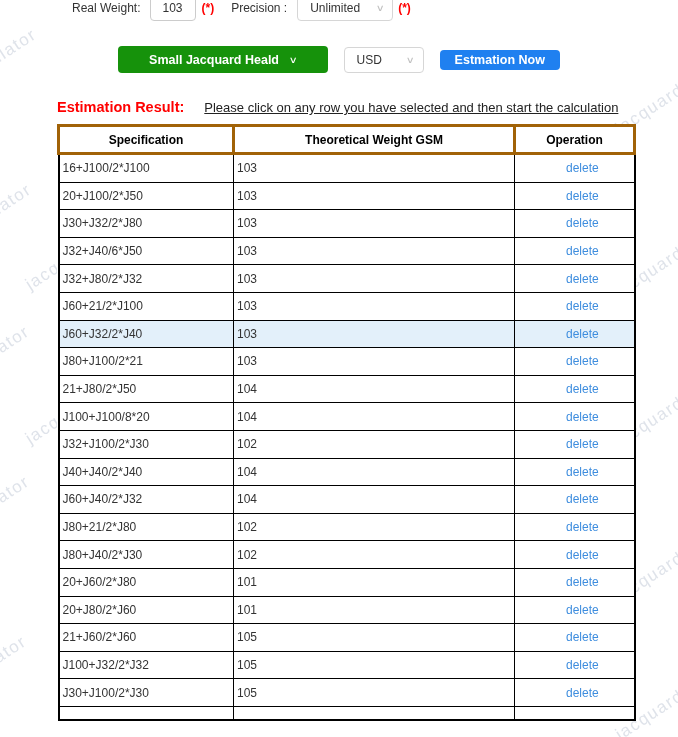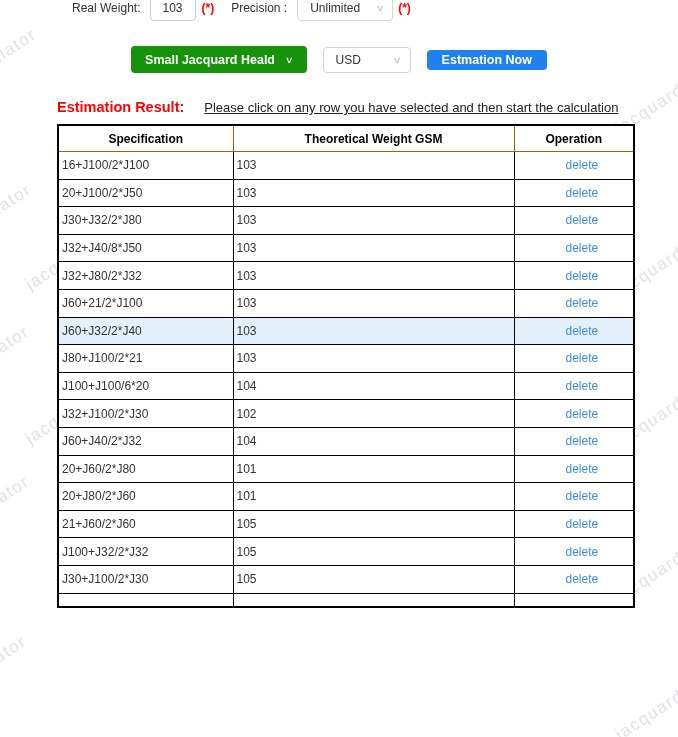--- a/index.html
+++ b/index.html
@@ -25,42 +25,42 @@
     font-family:"Liberation Sans", sans-serif;
   }
   .req{color:#ff0000;font-weight:bold;font-size:12px;margin-left:5px;}
   .lbl.precision{margin-left:17px;}
   .selectbox{
     display:flex;align-items:center;justify-content:space-between;
     border:1px solid #d6d6d6;border-radius:4px;height:26px;box-sizing:border-box;
     padding:0 9px 0 12px;font-size:12px;color:#333;background:#fff;cursor:pointer;
   }
   .selectbox.precision-sel{width:96px;margin-left:10px;}
-  .selectbox.usd-sel{width:88px;}
+  .selectbox.usd-sel{width:80px;}
   .chev{color:#c0c0c0;font-size:9px;transform:scaleX(1.35);}
   .button-row{display:flex;justify-content:center;align-items:center;gap:16px;margin-top:24px;}
   .green-btn{
     display:flex;align-items:center;gap:11px;background:#16920b;color:#fff;border:none;
-    border-radius:4px;height:27px;padding:0 14px;font-size:12.5px;font-weight:bold;cursor:pointer;
+    border-radius:4px;height:27px;padding:0 31px;font-size:12.5px;font-weight:bold;cursor:pointer;
     font-family:"Liberation Sans", sans-serif;
   }
   .chev-w{font-size:9px;transform:scaleX(1.35);font-weight:normal;}
   .blue-btn{
     background:#1f80f0;color:#fff;border:none;border-radius:4px;height:20px;padding:0 15px;
     font-size:12.5px;font-weight:bold;cursor:pointer;font-family:"Liberation Sans", sans-serif;
   }
   .result-line{margin:26px 0 0 57px;display:flex;align-items:baseline;gap:20px;}
   .result-heading{color:#ff0000;font-weight:bold;font-size:14.5px;}
   .result-hint{font-size:13px;color:#222;text-decoration:underline;}
   table.result-table{
     border-collapse:collapse;margin:9px 0 0 57px;table-layout:fixed;width:576px;
     border:2px solid #000;background:#fff;
   }
   .result-table th{
-    border:1px solid #a16207;height:25px;font-size:12px;font-weight:bold;color:#000;
+    border:3px solid #a16207;height:25px;font-size:12px;font-weight:bold;color:#000;
     text-align:center;background:#fff;padding:0;
   }
   .result-table td{
     border:1px solid #000;height:26.6px;font-size:12px;color:#333;
     padding:0 0 0 3px;background:#fff;overflow:hidden;text-align:left;
   }
   tr.selected td{background:#e3f0fa;}
   .del{color:#3e8dde;cursor:pointer;text-decoration:none;font-size:12px;padding-left:48px;}
   tr.cutoff td{height:12px;}
 </style>
@@ -135,21 +135,21 @@
           <td>20+J100/2*J50</td>
           <td>103</td>
           <td><a class="del">delete</a></td>
         </tr>
         <tr>
           <td>J30+J32/2*J80</td>
           <td>103</td>
           <td><a class="del">delete</a></td>
         </tr>
         <tr>
-          <td>J32+J40/8*J50</td>
+          <td>J32+J40/6*J50</td>
           <td>103</td>
           <td><a class="del">delete</a></td>
         </tr>
         <tr>
           <td>J32+J80/2*J32</td>
           <td>103</td>
           <td><a class="del">delete</a></td>
         </tr>
         <tr>
           <td>J60+21/2*J100</td>
@@ -160,32 +160,52 @@
           <td>J60+J32/2*J40</td>
           <td>103</td>
           <td><a class="del">delete</a></td>
         </tr>
         <tr>
           <td>J80+J100/2*21</td>
           <td>103</td>
           <td><a class="del">delete</a></td>
         </tr>
         <tr>
-          <td>J100+J100/6*20</td>
+          <td>21+J80/2*J50</td>
+          <td>104</td>
+          <td><a class="del">delete</a></td>
+        </tr>
+        <tr>
+          <td>J100+J100/8*20</td>
           <td>104</td>
           <td><a class="del">delete</a></td>
         </tr>
         <tr>
           <td>J32+J100/2*J30</td>
           <td>102</td>
           <td><a class="del">delete</a></td>
         </tr>
         <tr>
+          <td>J40+J40/2*J40</td>
+          <td>104</td>
+          <td><a class="del">delete</a></td>
+        </tr>
+        <tr>
           <td>J60+J40/2*J32</td>
           <td>104</td>
+          <td><a class="del">delete</a></td>
+        </tr>
+        <tr>
+          <td>J80+21/2*J80</td>
+          <td>102</td>
+          <td><a class="del">delete</a></td>
+        </tr>
+        <tr>
+          <td>J80+J40/2*J30</td>
+          <td>102</td>
           <td><a class="del">delete</a></td>
         </tr>
         <tr>
           <td>20+J60/2*J80</td>
           <td>101</td>
           <td><a class="del">delete</a></td>
         </tr>
         <tr>
           <td>20+J80/2*J60</td>
           <td>101</td>

